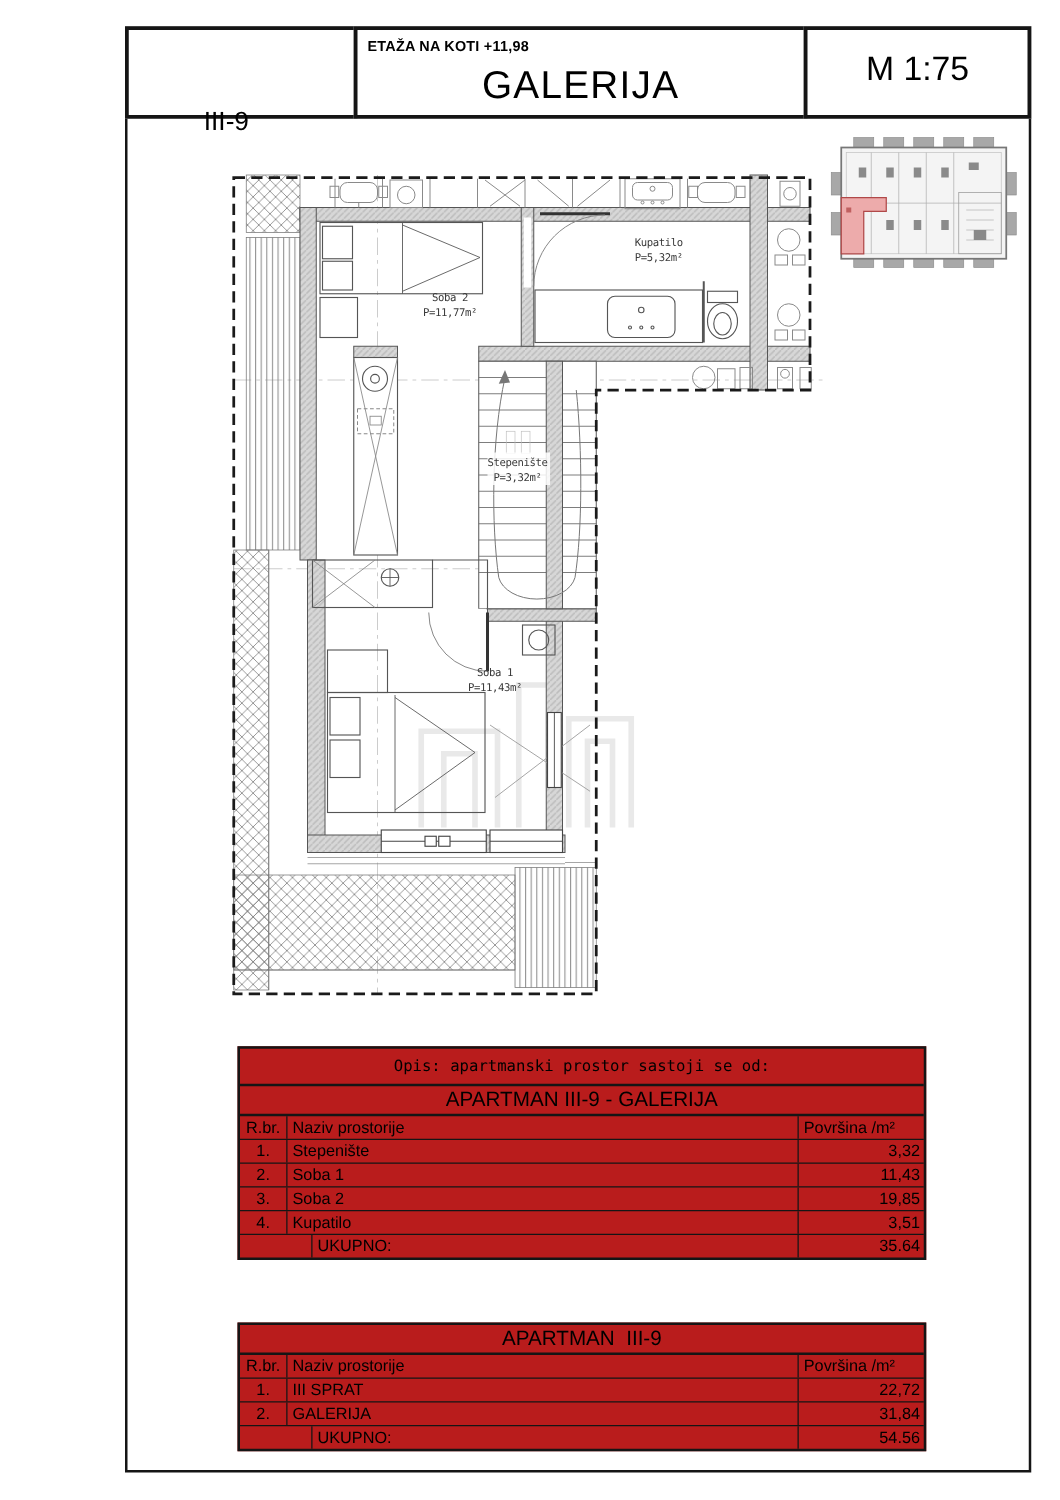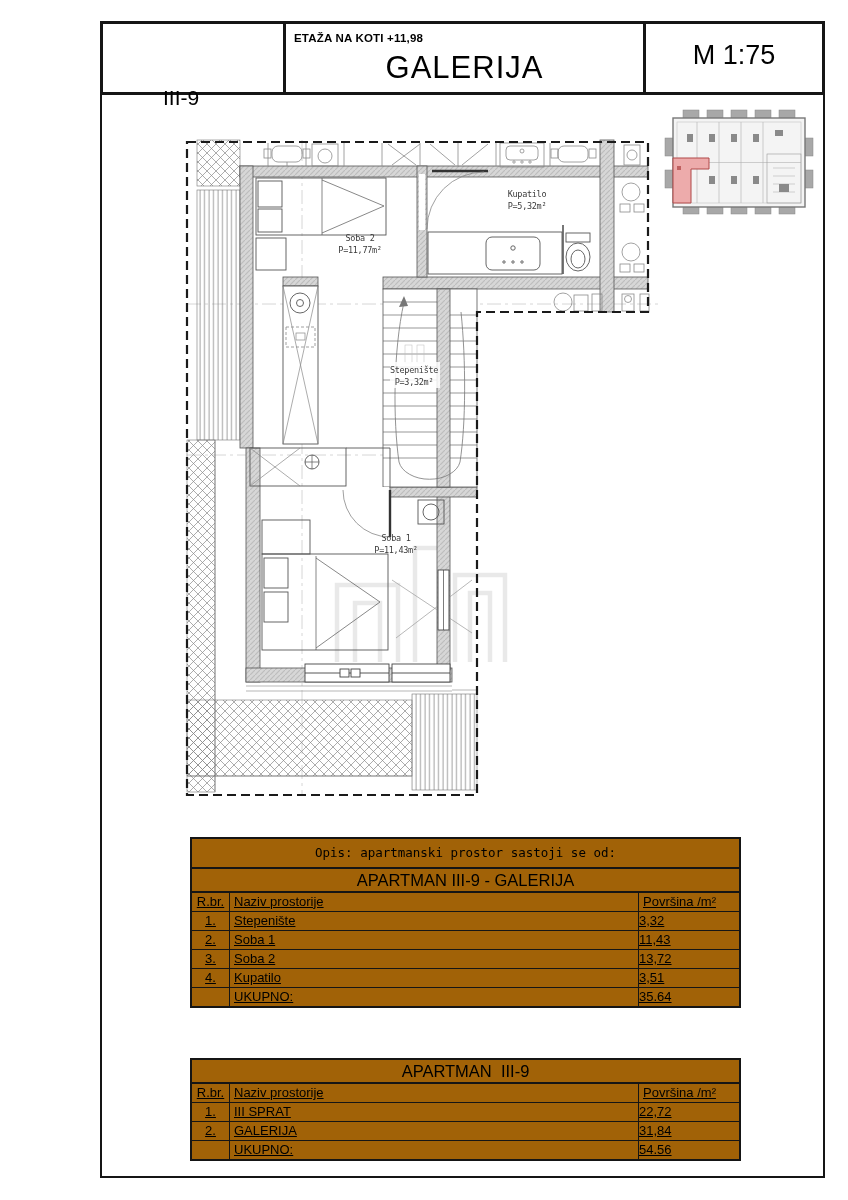--- a/index.html
+++ b/index.html
@@ -14,30 +14,30 @@
   .hbox{position:absolute;top:21px;height:74px;border:3px solid #151515;
     box-sizing:border-box;background:#fff;}
   .hbox.b1{left:100px;width:186px;}
   .hbox.b2{left:283px;width:363px;}
   .hbox.b3{left:643px;width:182px;}
   .hlabel{font-weight:bold;font-size:11.5px;line-height:1.3;padding:7px 0 0 8px;letter-spacing:.2px;}
   .code{position:absolute;left:60px;top:22px;font-size:21px;letter-spacing:0px;margin-top:40px;}
   .lvlname{position:absolute;left:0;top:26px;width:100%;text-align:center;font-size:31px;letter-spacing:1px;}
   .scale{position:absolute;left:0;top:16px;width:100%;text-align:center;font-size:27px;white-space:pre;}
   
-  .tbl{position:absolute;left:190px;width:551px;border:2px solid #151515;box-sizing:border-box;background:#a16207;font-size:13px;}
+  .tbl{position:absolute;left:190px;width:551px;border:2px solid #151515;box-sizing:border-box;background:#b91c1c;font-size:13px;}
   .opis{border-bottom:2px solid #151515;text-align:center;
     font-family:"DejaVu Sans Mono",monospace;font-size:12.5px;line-height:1.5;padding:5px 0 4px;}
   .ttitle{border-bottom:2px solid #151515;text-align:center;font-size:16.5px;
     padding:2px 14px 1px;white-space:pre;}
-  .trow{display:flex;border-bottom:1.5px solid #151515;height:18px;line-height:18px;text-decoration:underline;}
-  .trow:last-child{border-bottom:none;}
+  .trow{display:flex;border-bottom:1.5px solid #151515;height:18px;line-height:18px;}
+  .trow:last-child{border-bottom:none;padding-left:20px;}
   .c1{width:38px;border-right:1.5px solid #151515;text-align:center;box-sizing:border-box;}
   .c2{flex:1;border-right:1.5px solid #151515;padding-left:4px;box-sizing:border-box;}
-  .c3{width:100px;text-align:left;padding-right:3px;box-sizing:border-box;}
+  .c3{width:100px;text-align:right;padding-right:3px;box-sizing:border-box;}
   .c3.hdr{text-align:left;padding-left:4px;}
   svg text{font-family:"DejaVu Sans Mono",monospace;fill:#3a3a3a;}
 </style>
 </head>
 <body>
 
 <div class="page-frame"></div>
 
 <div class="hbox b1">
   <div class="code">III-9</div>
@@ -356,21 +356,21 @@
     <div class="c3">3,32</div>
   </div>
   <div class="trow">
     <div class="c1">2.</div>
     <div class="c2">Soba 1</div>
     <div class="c3">11,43</div>
   </div>
   <div class="trow">
     <div class="c1">3.</div>
     <div class="c2">Soba 2</div>
-    <div class="c3">13,72</div>
+    <div class="c3">19,85</div>
   </div>
   <div class="trow">
     <div class="c1">4.</div>
     <div class="c2">Kupatilo</div>
     <div class="c3">3,51</div>
   </div>
   <div class="trow">
     <div class="c1"></div>
     <div class="c2">UKUPNO:</div>
     <div class="c3">35.64</div>

